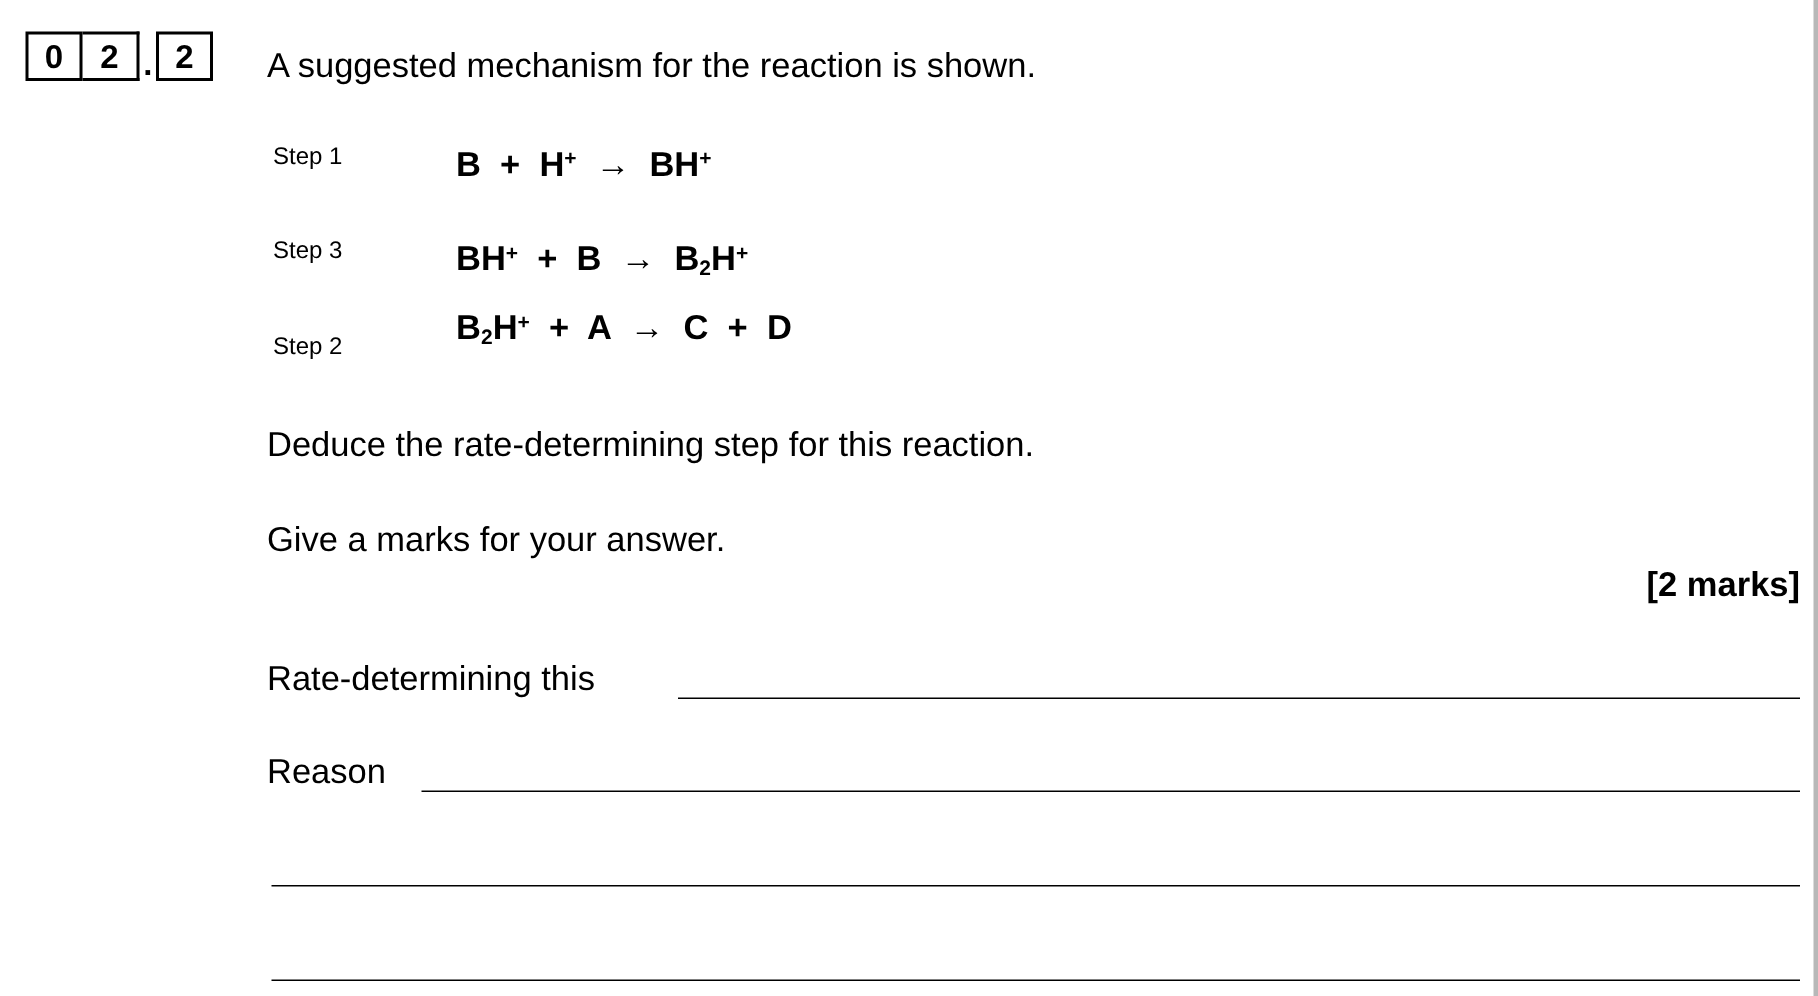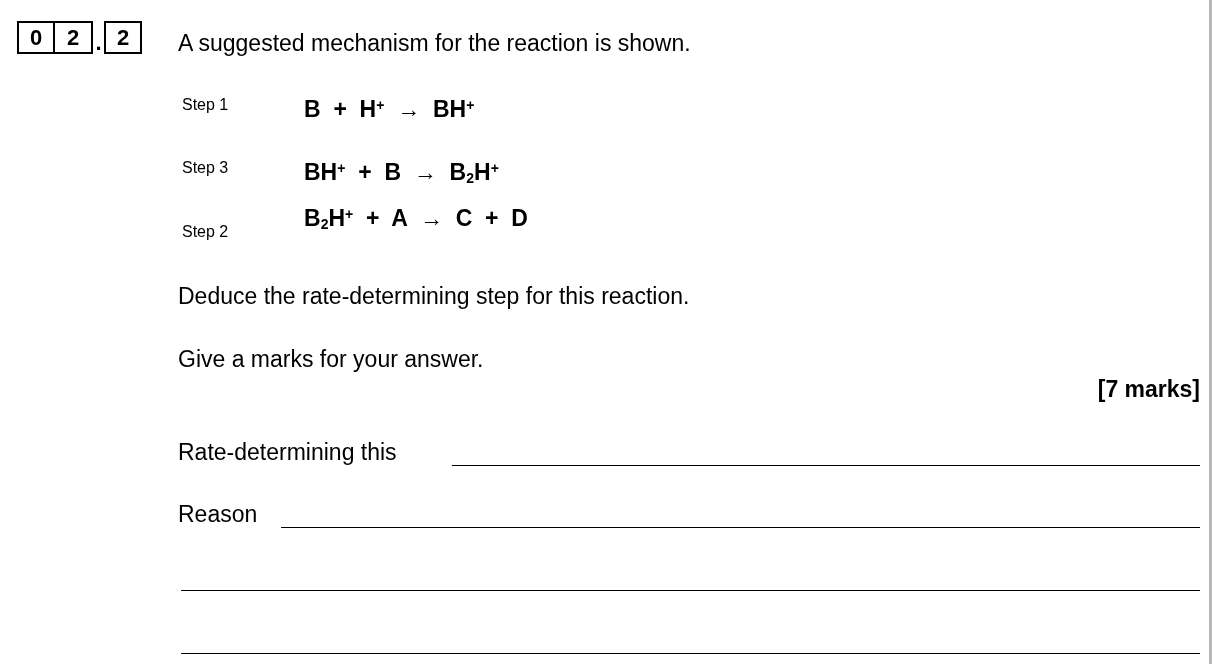--- a/index.html
+++ b/index.html
@@ -43,21 +43,21 @@
 
 <div class="step-label" style="top:154px">Step 3</div>
 <div class="eq" style="top:154px">BH<sup>+</sup> &nbsp;+&nbsp; B &nbsp;→&nbsp; B<sub>2</sub>H<sup>+</sup></div>
 
 <div class="step-label" style="top:218px">Step 2</div>
 <div class="eq" style="top:200px">B<sub>2</sub>H<sup>+</sup> &nbsp;+&nbsp; A &nbsp;→&nbsp; C &nbsp;+&nbsp; D</div>
 
 <div class="text" style="top:282px">Deduce the rate-determining step for this reaction.</div>
 <div class="text" style="top:345px">Give a marks for your answer.</div>
 
-<div class="marks">[7 marks]</div>
+<div class="marks">[2 marks]</div>
 
 <div class="text" style="top:438px">Rate-determining this</div>
 <div class="line" style="left:452px; top:465px;"></div>
 
 <div class="text" style="top:500px">Reason</div>
 <div class="line" style="left:281px; top:527px;"></div>
 
 <div class="line" style="left:181px; top:590px;"></div>
 <div class="line" style="left:181px; top:653px;"></div>
 

